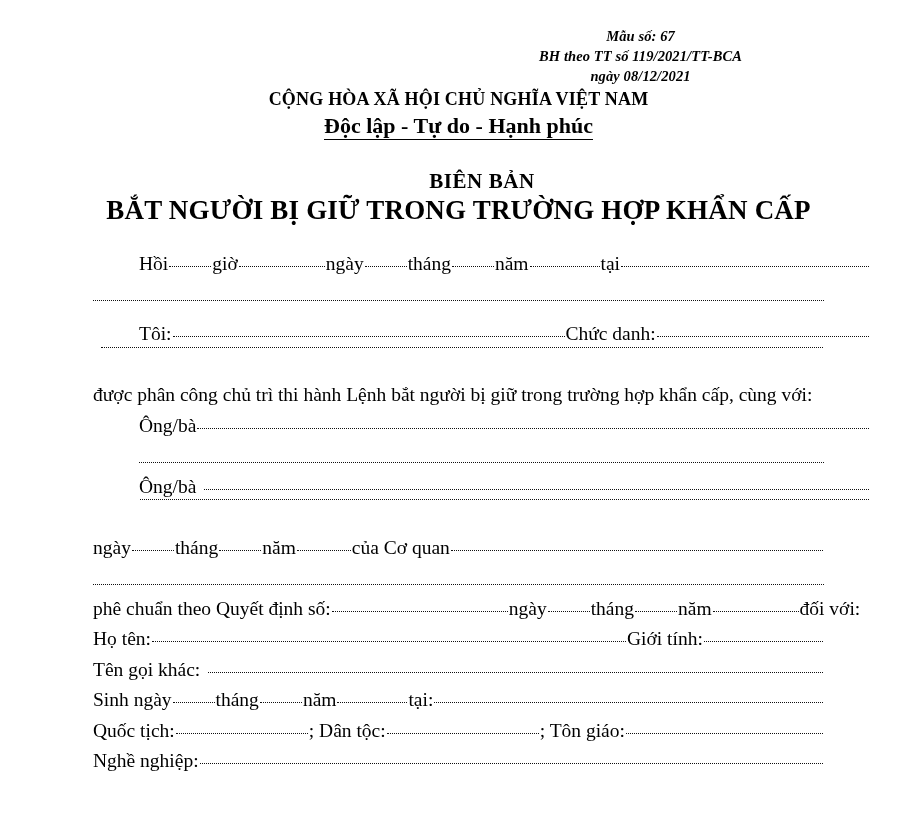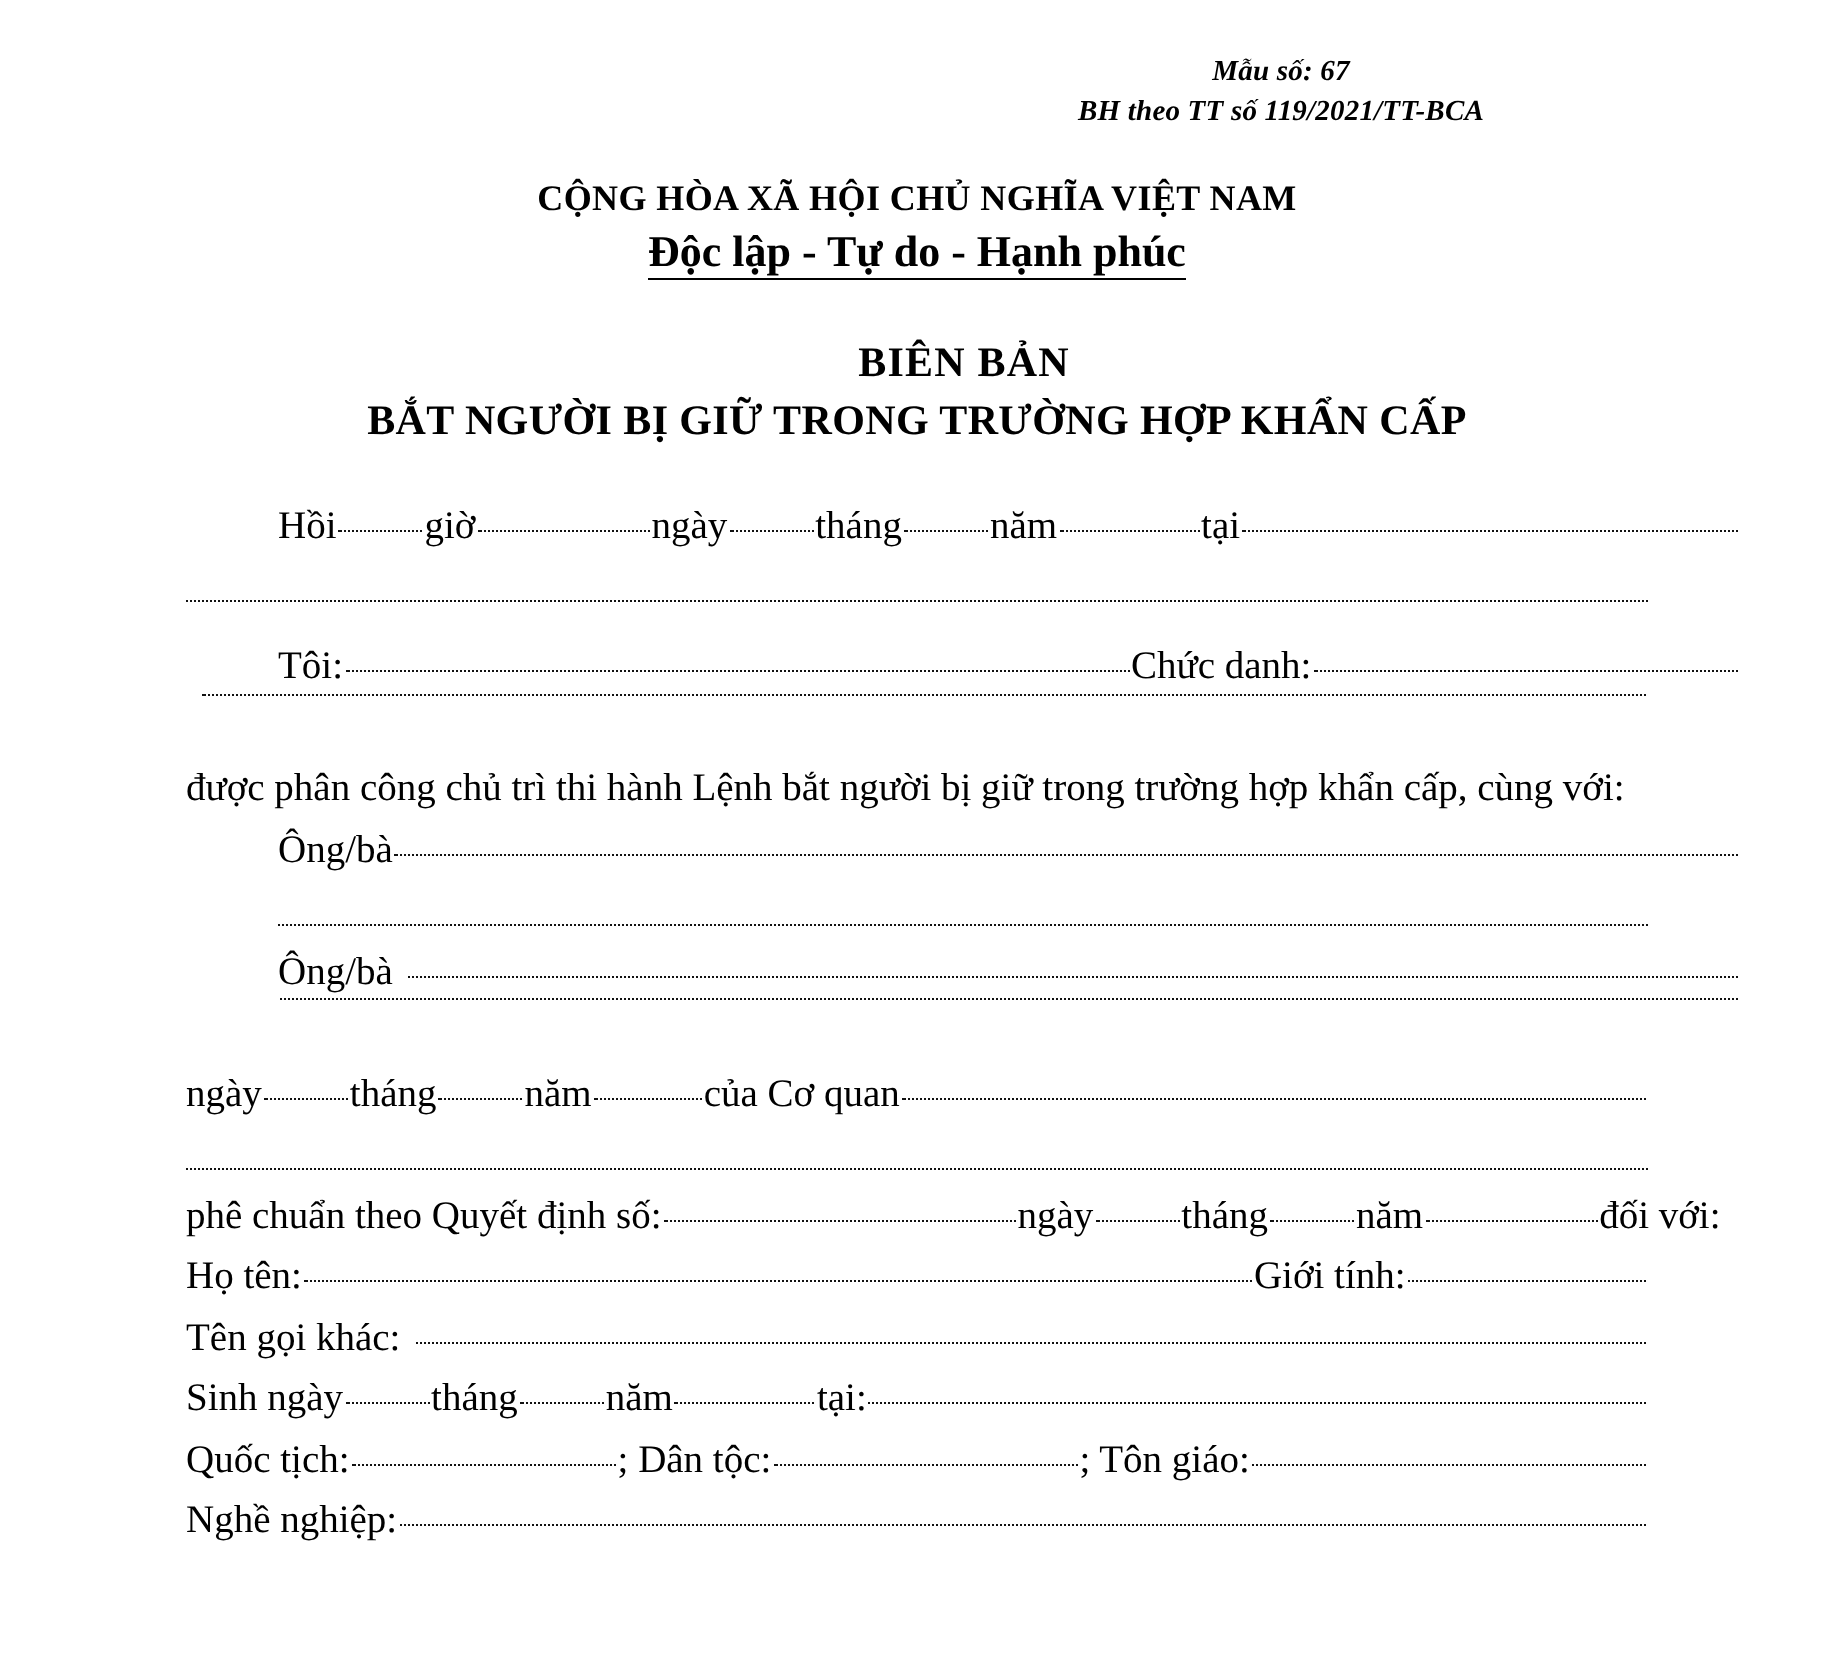--- a/index.html
+++ b/index.html
@@ -73,21 +73,21 @@
   }
   .doc-title .t1 {
     font-weight: bold;
     font-size: 21px;
     letter-spacing: 0.6px;
     line-height: 27px;
     padding-left: 47px;
   }
   .doc-title .t2 {
     font-weight: bold;
-    font-size: 21px;
+    font-size: 27px;
     letter-spacing: 0.2px;
     line-height: 27px;
     margin-top: 2px;
   }
 
   
   .body {
     position: absolute;
     top: 249px;
     left: 93px;
@@ -143,20 +143,21 @@
   .spacer-sm { height: 9px; }
 </style>
 </head>
 <body>
 
 <div class="page">
 
   <div class="form-code">
     <div>Mẫu số: 67</div>
     <div>BH theo TT số 119/2021/TT-BCA</div>
+    <div>ngày 08/12/2021</div>
   </div>
 
   <div class="national">
     <div class="line1">CỘNG HÒA XÃ HỘI CHỦ NGHĨA VIỆT NAM</div>
     <div class="line2"><span>Độc lập - Tự do - Hạnh phúc</span></div>
   </div>
 
   <div class="doc-title">
     <div class="t1">BIÊN BẢN</div>
     <div class="t2">BẮT NGƯỜI BỊ GIỮ TRONG TRƯỜNG HỢP KHẨN CẤP</div>

